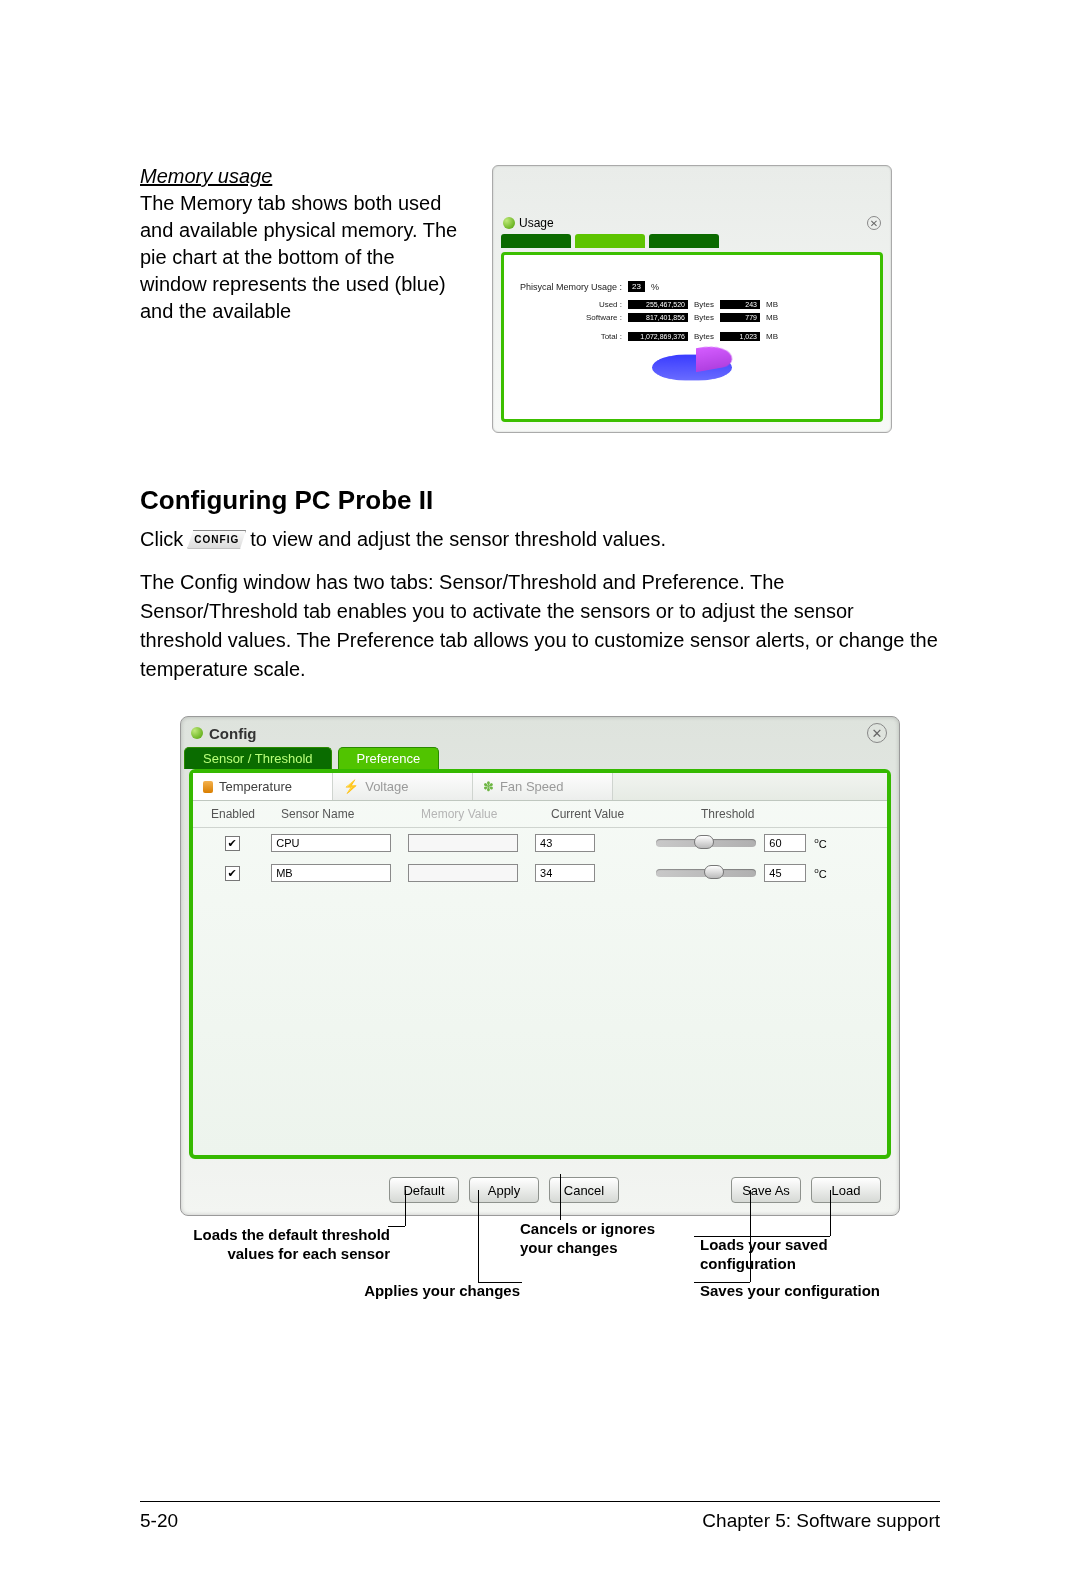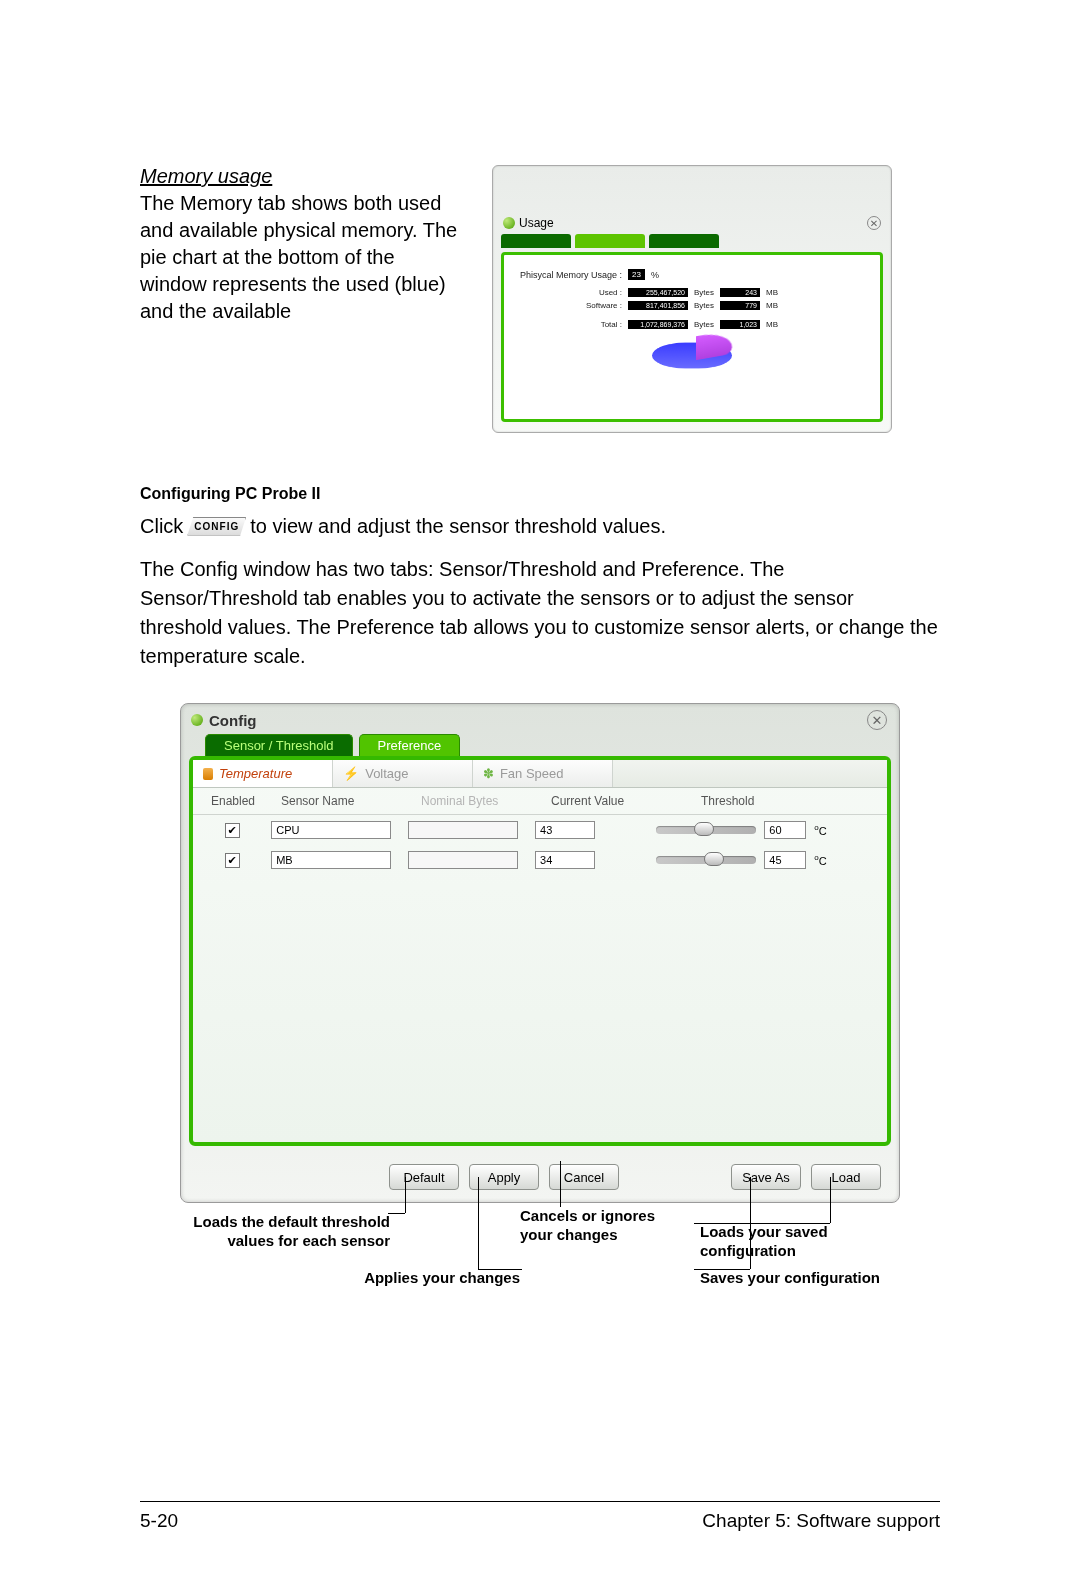--- a/index.html
+++ b/index.html
@@ -45,38 +45,38 @@
   .usage-tabs { display:flex; gap:4px; margin-bottom:4px; }
   .usage-tab { height:14px; border-radius:3px 3px 0 0; }
   .ut1 { width:70px; background:#0b6a00; }
   .ut2 { width:70px; background:#5dc400; }
   .ut3 { width:70px; background:#0b6a00; }
   .usage-panel {
     border:3px solid #3cbf00;
     border-radius:4px;
     background:#fff;
     height:170px;
-    padding:14px 16px 6px 16px;
+    padding:26px 16px 6px 16px;
     font-size:9px;
     color:#222;
   }
   .pmu-row { display:flex; align-items:center; gap:6px; margin-bottom:8px; }
   .black-box { background:#000;color:#fff;padding:1px 4px;font-size:8px; }
   .mem-rows { padding-left:60px; }
   .mem-row { display:flex; align-items:center; gap:6px; margin-bottom:4px; font-size:8px;}
   .mem-row .lbl { width:42px; text-align:right; }
   .bb1 { background:#000;color:#fff;font-size:7px;padding:1px 3px; min-width:60px; text-align:right;}
   .bb2 { background:#000;color:#fff;font-size:7px;padding:1px 3px; min-width:40px; text-align:right;}
   .pie-wrap { display:flex; justify-content:center; margin-top:4px;}
   .pie { width:80px; height:45px; position:relative; }
   .pie .base { position:absolute; inset:0; border-radius:50%/60%; background:linear-gradient(#3a3cff,#6a6cff); transform:rotateX(55deg); }
   .pie .slice { position:absolute; left:44px; top:0; width:36px; height:24px; background:linear-gradient(#d45cff,#b040e0); border-radius:0 40px 10px 0/0 20px 8px 0; transform:skewY(-10deg); }
 
   .section-h {
-    font-weight:bold; font-size:16px; margin-top:52px; margin-bottom:8px;
+    font-weight:bold; font-size:26px; margin-top:52px; margin-bottom:8px;
   }
   .click-row { font-size:20px; line-height:1.5; display:flex; align-items:center; flex-wrap:wrap; gap:4px; }
   .config-btn-inline {
     display:inline-block; font-size:10px; letter-spacing:1px; font-weight:bold;
     padding:1px 6px; background:linear-gradient(#fafafa,#dcdcdc);
     border:1px solid #888; position:relative;
     clip-path: polygon(6px 0, 100% 0, calc(100% - 6px) 100%, 0 100%);
   }
   .para { font-size:20px; line-height:1.45; margin-top:14px; }
 
@@ -93,41 +93,41 @@
   }
   .cfg-titlebar {
     display:flex; justify-content:space-between; align-items:center;
     padding:6px 12px 4px 10px; font-size:15px; color:#333;
   }
   .cfg-titlebar .l { display:flex; align-items:center; gap:6px; font-weight:bold;}
   .cfg-close {
     width:20px;height:20px;border:1px solid #888;border-radius:50%;
     display:flex;align-items:center;justify-content:center;color:#666;font-size:13px;
   }
-  .main-tabs { display:flex; gap:6px; padding:0 0 0 24px;}
+  .main-tabs { display:flex; gap:6px; padding:0 0 0 3px;}
   .main-tab {
     padding:3px 18px; font-size:13px; border-radius:5px 5px 0 0;
     border:1px solid #2a8a00; border-bottom:none;
   }
   .main-tab.active { background:#0a6c00; color:#baff7a; }
   .main-tab.inactive { background:#51c400; color:#fff; }
   .green-panel {
     margin:0 8px 8px 8px;
     border:4px solid #35b900;
     border-radius:6px;
     background:linear-gradient(#f6faf6,#edf4ed);
     height:390px;
   }
   .sub-tabs { display:flex; border-bottom:1px solid #bfc7bf;}
   .sub-tab {
     width:140px; padding:6px 10px; font-size:13px; color:#545454;
     border-right:1px solid #cfd4cf; display:flex; gap:6px; align-items:center;
     background:linear-gradient(#fdfdfd,#eceeec);
   }
-  .sub-tab.sel { background:#fff; color:#c2410c;font-style:italic; }
+  .sub-tab.sel { background:#fff; color:#404040; }
   .sub-tab.dim { color:#9a9a9a; }
   .sub-tab .sicon { width:10px;height:12px;background:linear-gradient(#f4b14d,#d97e00);border-radius:2px; }
   .sub-tab .volt { color:#e69a00; font-weight:bold; }
   .sub-tab .fan { color:#6fb645; }
   .sub-tab-remain { flex:1; background:linear-gradient(#f1f4f0,#e6ebe4); }
   .grid-head {
     display:flex; font-size:12px; color:#555;
     border-bottom:1px solid #cfd4cf; padding:6px 0;
   }
   .col-en { width:80px; text-align:center; }
@@ -282,21 +282,21 @@
           </div>
           <div class="sub-tab dim">
             <span class="fan">✽</span>
             <span>Fan Speed</span>
           </div>
           <div class="sub-tab-remain"></div>
         </div>
         <div class="grid-head">
           <div class="col-en">Enabled</div>
           <div class="col-sn">Sensor Name</div>
-          <div class="col-nv">Nominal Bytes</div>
+          <div class="col-nv">Memory Value</div>
           <div class="col-cv">Current Value</div>
           <div class="col-th">Threshold</div>
         </div>
 
         <div class="grid-row">
           <div class="chk">
               <div class="chk-box">✔</div>
             </div>
           <div style="width:140px;"><input class="txt-in sn-in" value="CPU" style=""></div>
           <div style="width:130px;"><input class="txt-in nv-in" disabled="" style=""></div>

